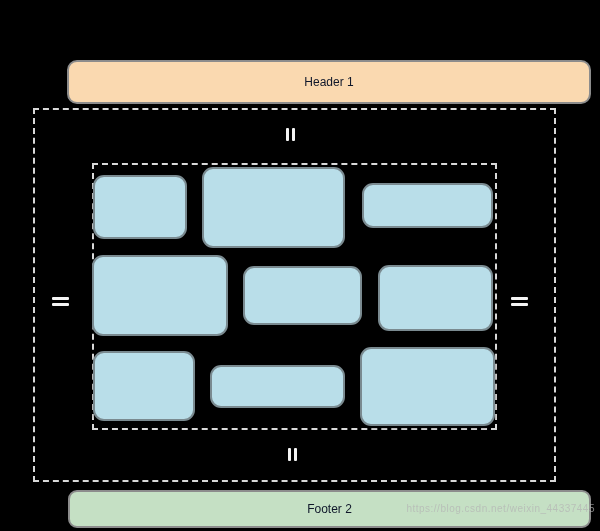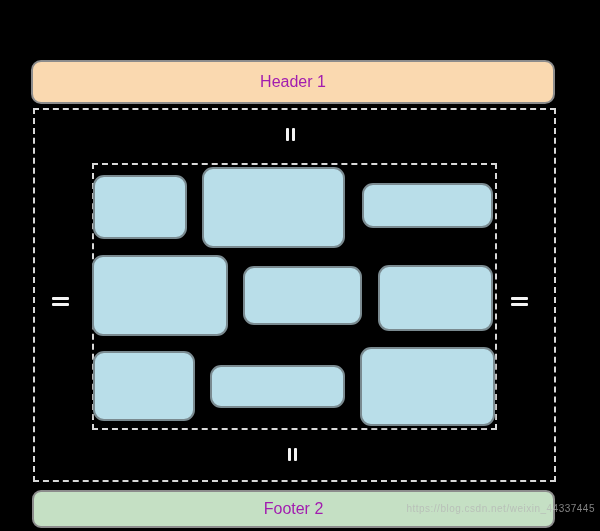--- a/index.html
+++ b/index.html
@@ -17,22 +17,23 @@
     background: var(--background, #000);
     overflow: hidden;
   }
 
   .block {
     position: absolute;
     border: 2px solid var(--block-border, #8c8c8c);
     display: flex;
     align-items: center;
     justify-content: center;
-    color: #a21caf;
-    font-size: 16px;
+    color: #0f172a;
+    font-size: 12px;
+    margin-left: 36px;
   }
 
   .header-block {
     left: 31px; top: 60px; width: 524px; height: 44px;
     background: var(--header-fill, #fad9b0);
     border-radius: 10px;
   }
 
   .footer-block {
     left: 32px; top: 490px; width: 523px; height: 38px;

